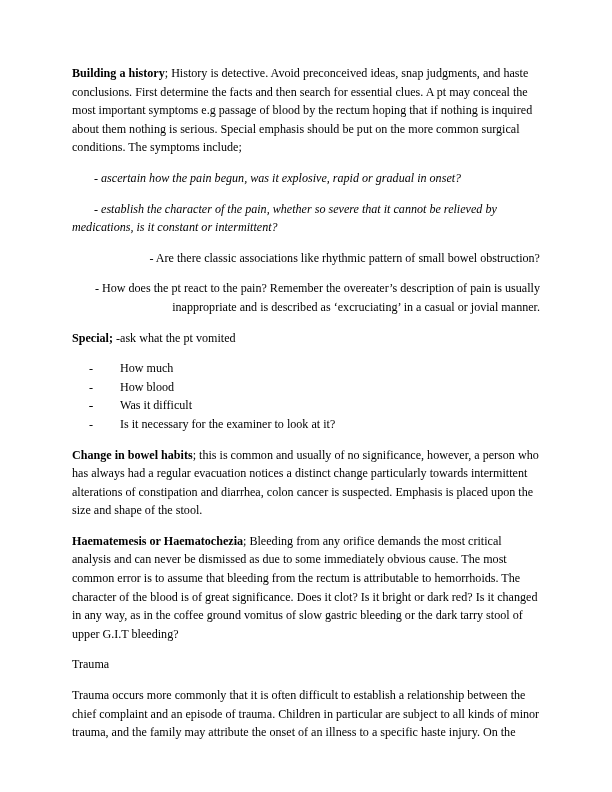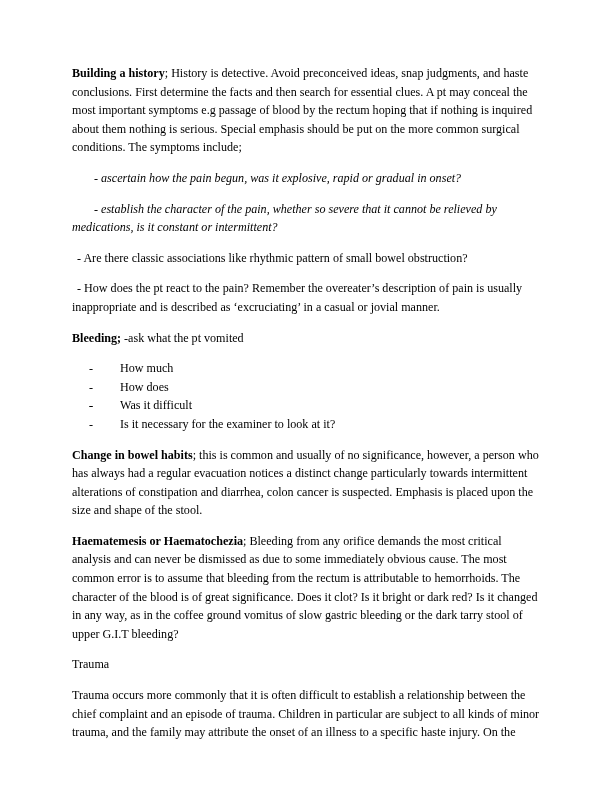--- a/index.html
+++ b/index.html
@@ -44,20 +44,21 @@
   p.dash-indent-lg {
     margin: 0 0 12px 0;
     padding-left: 0;
     text-indent: 22px;
     font-style: italic;
   }
   p.dash-indent-sm {
     margin: 0 0 12px 0;
     padding-left: 0;
     text-indent: 5px;
+    text-align: right;
   }
   
   ul.hyphen-list {
     list-style: none;
     margin: 0 0 12px 0;
     padding: 0 0 0 17px;
   }
   ul.hyphen-list li {
     position: relative;
     padding-left: 31px;
@@ -80,25 +81,25 @@
 
 
     <p class="dash-indent-lg">- ascertain how the pain begun, was it explosive, rapid or gradual in onset?</p>
 
     <p class="dash-indent-lg">- establish the character of the pain, whether so severe that it cannot be relieved by medications, is it constant or intermittent?</p>
 
     <p class="dash-indent-sm">- Are there classic associations like rhythmic pattern of small bowel obstruction?</p>
 
     <p class="dash-indent-sm">- How does the pt react to the pain? Remember the overeater’s description of pain is usually inappropriate and is described as ‘excruciating’ in a casual or jovial manner.</p>
 
-    <p class="para"><span class="run-in">Bleeding;</span><span> -ask what the pt vomited</span></p>
+    <p class="para"><span class="run-in">Special;</span><span> -ask what the pt vomited</span></p>
 
     <ul class="hyphen-list">
       <li><span class="marker">-</span><span>How much</span></li>
-      <li><span class="marker">-</span><span>How does</span></li>
+      <li><span class="marker">-</span><span>How blood</span></li>
       <li><span class="marker">-</span></li>
       <li><span class="marker">-</span><span>Was it difficult</span></li>
       <li><span class="marker">-</span><span>Is it necessary for the examiner to look at it?</span></li>
     </ul>
 
     <p class="para"><span class="run-in">Change in bowel habits</span><span>; this is common and usually of no significance, however, a person who has always had a regular evacuation notices a distinct change particularly towards intermittent alterations of constipation and diarrhea, colon cancer is suspected. Emphasis is placed upon the size and shape of the stool.</span></p>
 
     <p class="para"><span class="run-in">Haematemesis or Haematochezia</span><span>; Bleeding from any orifice demands the most critical analysis and can never be dismissed as due to some immediately obvious cause. The most common error is to assume that bleeding from the rectum is attributable to hemorrhoids. The character of the blood is of great significance. Does it clot? Is it bright or dark red? Is it changed in any way, as in the coffee ground vomitus of slow gastric bleeding or the dark tarry stool of upper G.I.T bleeding?</span></p>
 
     <p class="heading">Trauma</p>

